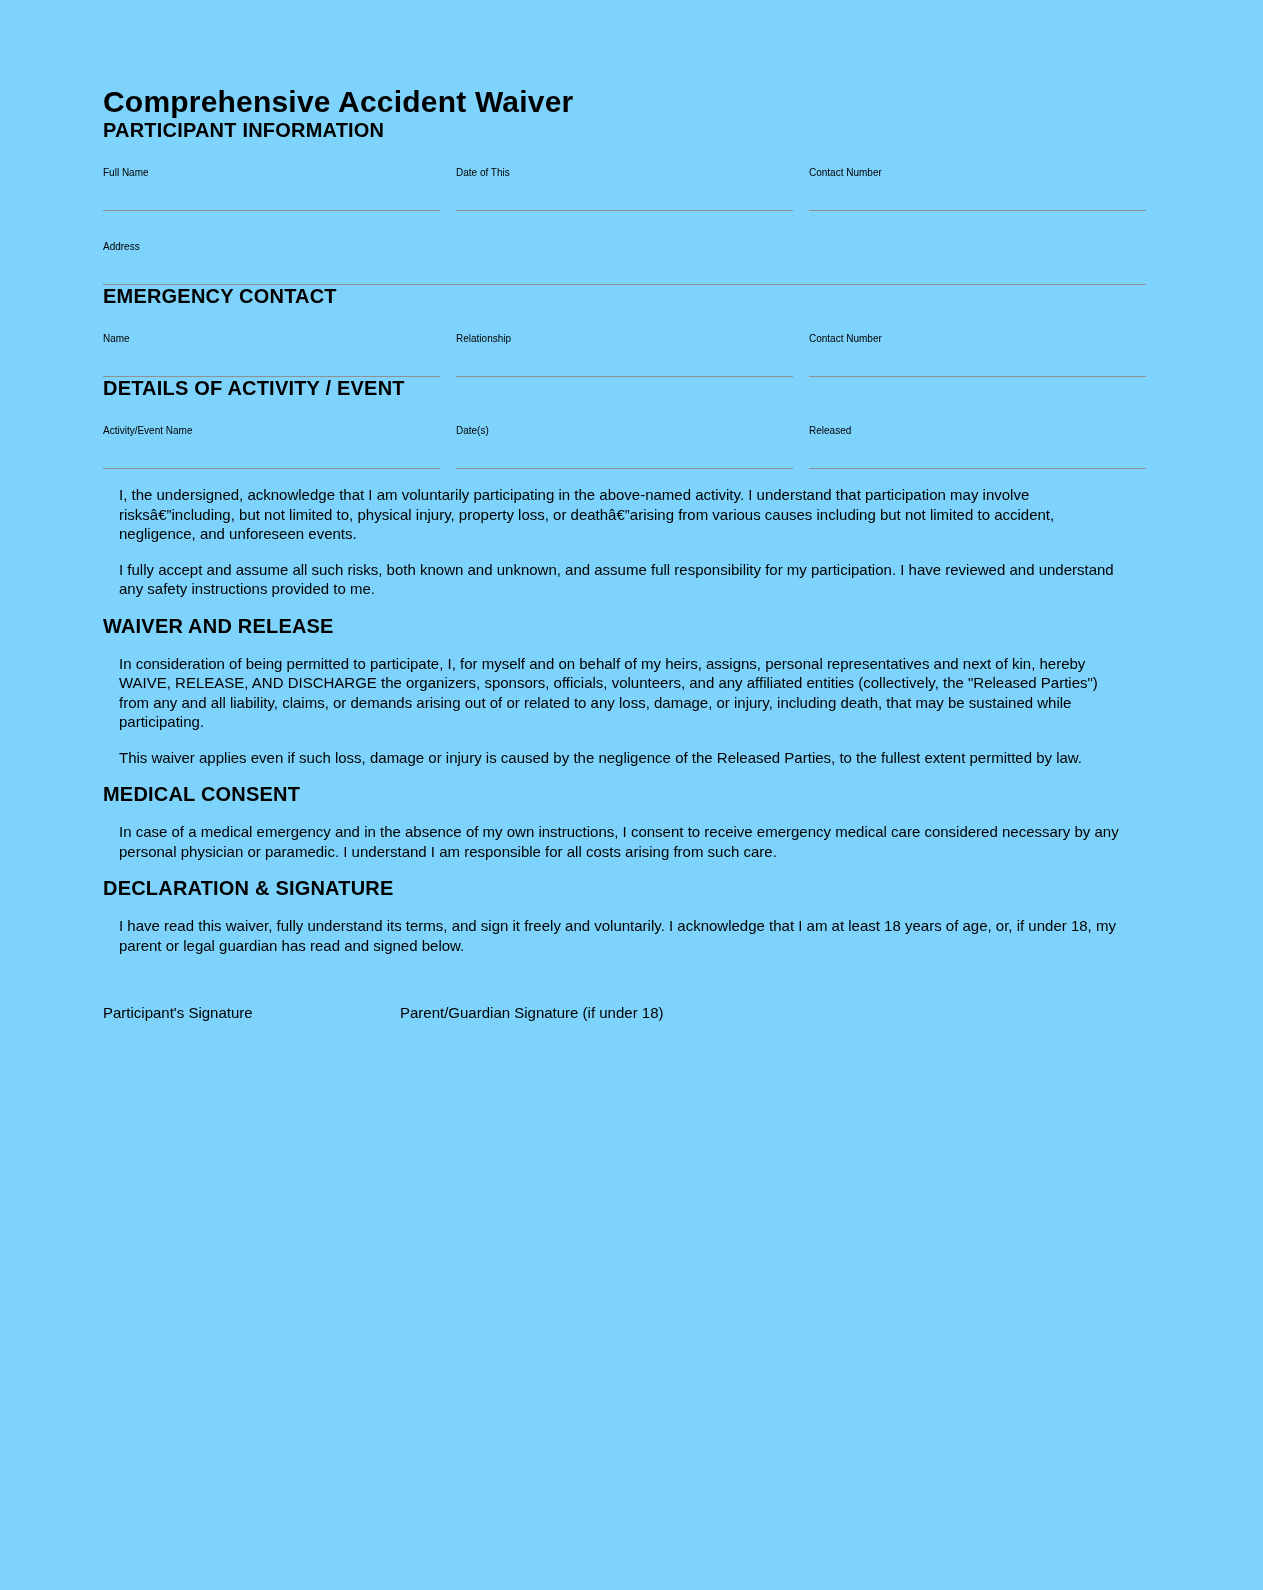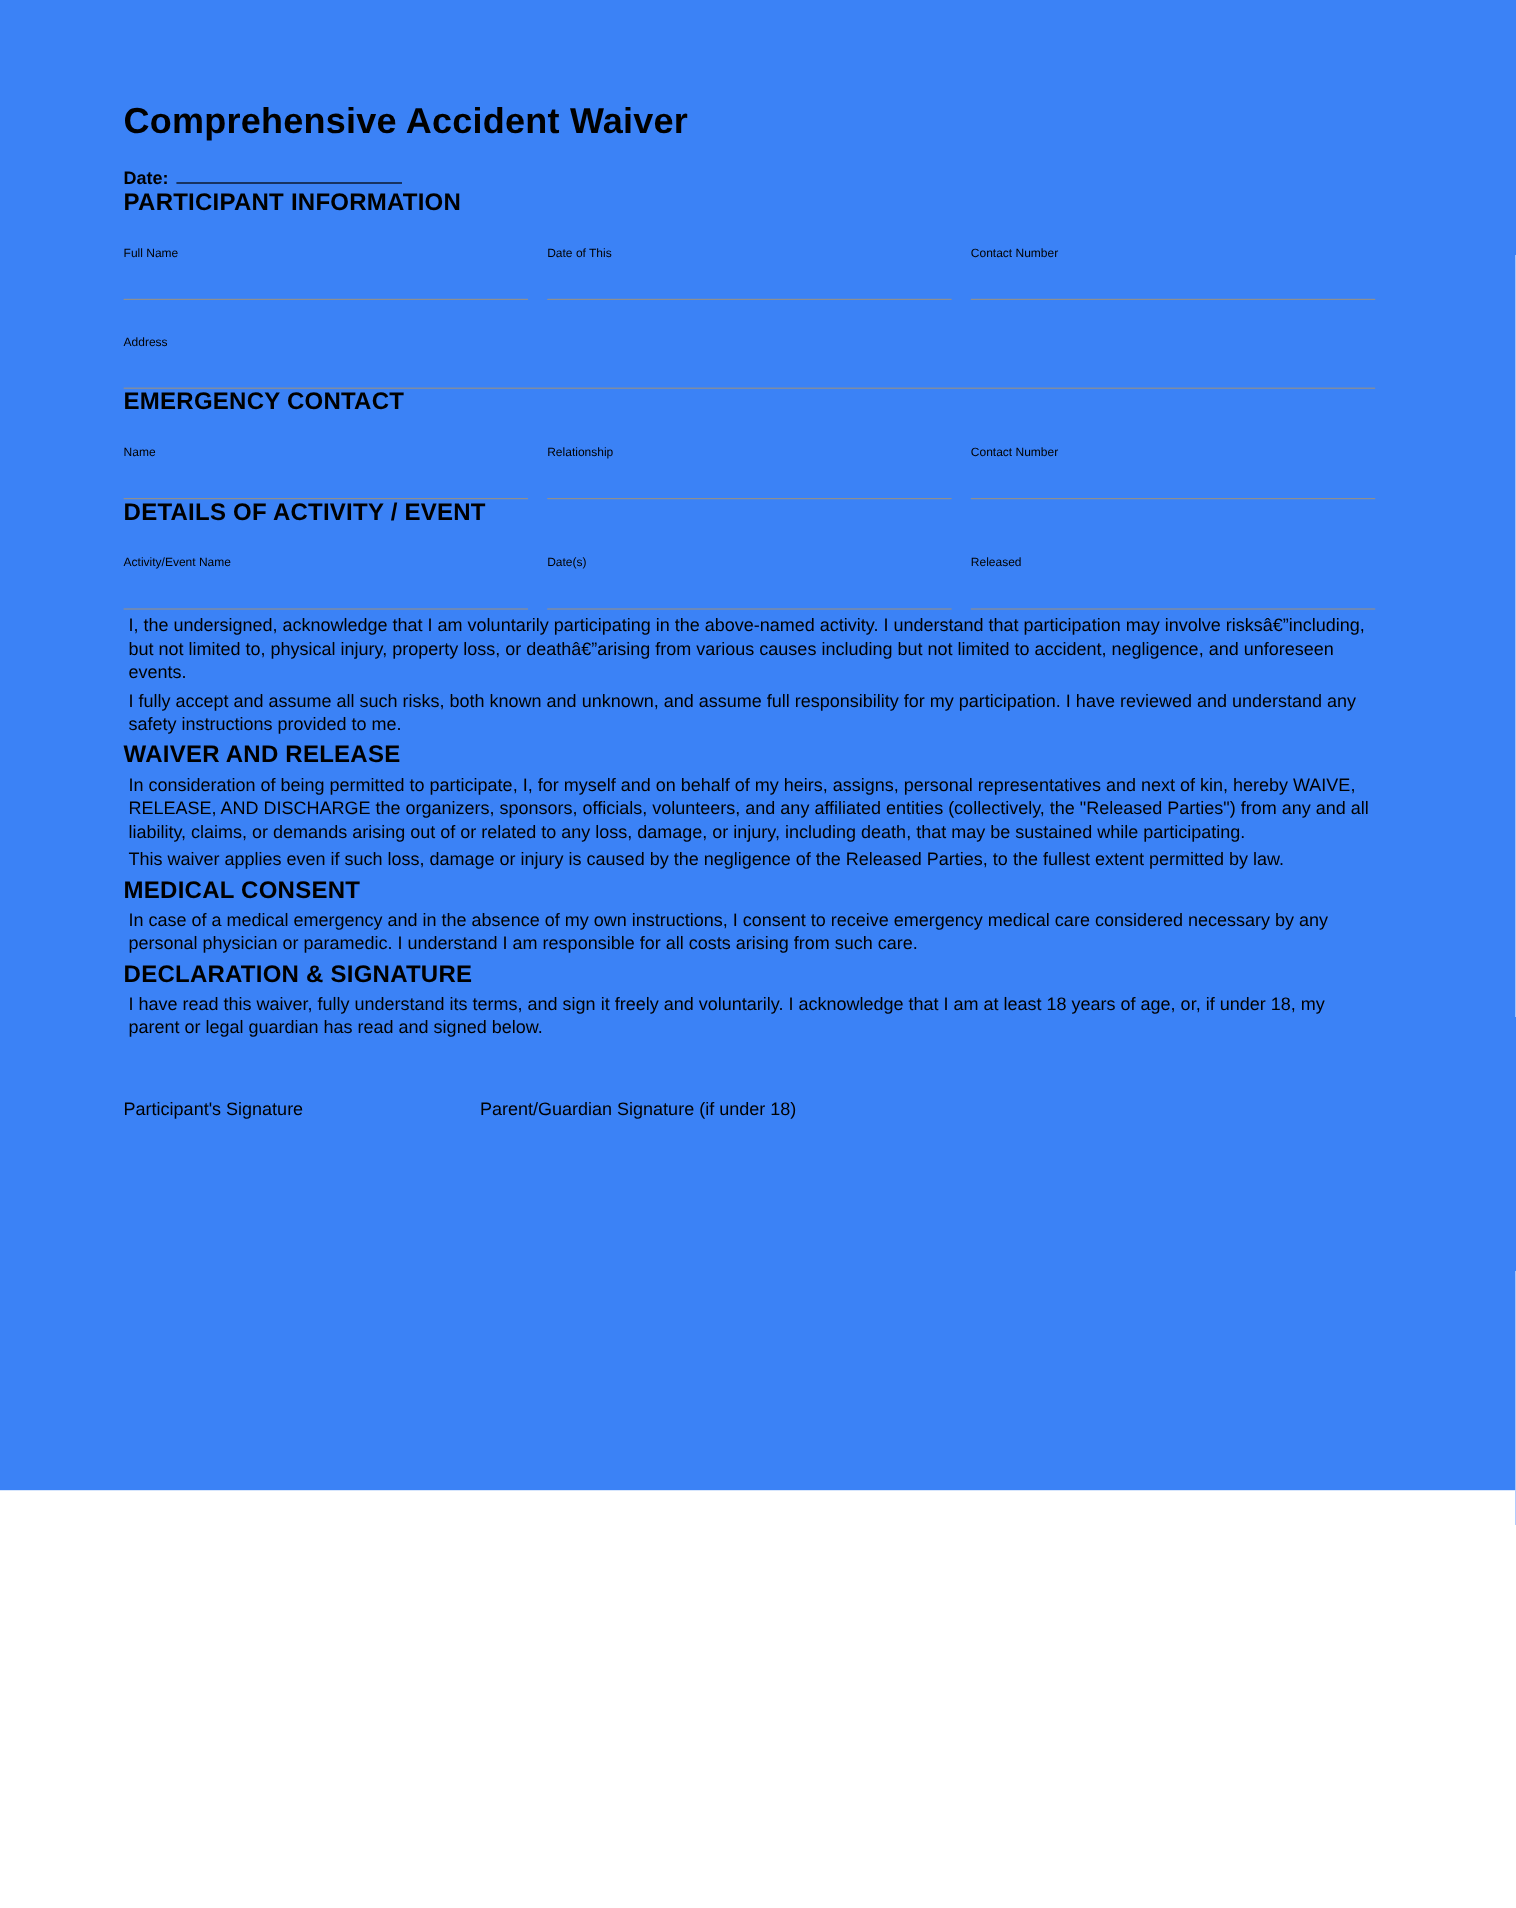--- a/index.html
+++ b/index.html
@@ -5,24 +5,24 @@
   html, body {
     margin: 0;
     padding: 0;
     background: #ffffff;
     color: #000000;
     font-family: "Liberation Sans", "DejaVu Sans", sans-serif;
   }
   .page {
     position: relative;
     width: 1263px;
-    height: 1242px;
+    height: 1590px;
     box-sizing: border-box;
     padding: 85px 117px 0 103px;
-    background: #3b82f6;
+    background: #7dd3fc;
     overflow: hidden;
   }
   h1.doc-title {
     margin: 0;
     font-size: 30px;
     line-height: 34px;
     font-weight: bold;
     letter-spacing: 0.2px;
   }
   .date-row {
@@ -53,21 +53,21 @@
   .field-label {
     font-size: 10px;
     line-height: 18px;
   }
   .field-line {
     height: 0;
     margin-top: 28px;
     border-bottom: 1px solid #8f8f8f;
   }
   p.body-text {
-    margin: 4px;
+    margin: 16px;
     font-size: 15px;
     line-height: 1.3;
   }
   .sig-row {
     display: flex;
     font-size: 15px;
     line-height: 18px;
   }
   .sig-row .sig-participant { width: 297px; flex: 0 0 auto; }
   .mt13 { margin-top: 13px; }
@@ -82,23 +82,20 @@
   .mt45 { margin-top: 45px; }
   .mt49 { margin-top: 49px; }
 </style>
 </head>
 <body>
 
 <div class="page">
 
   <h1 class="doc-title">Comprehensive Accident Waiver</h1>
 
-  <div class="date-row">
-    <span class="date-label">Date:</span><span class="date-line"></span>
-  </div>
 
   <h2 class="section-heading mt17">PARTICIPANT INFORMATION</h2>
   <div class="labels-row3 mt22">
     <div class="col">
       <div class="field-label">Full Name</div>
       <div class="field-line"></div>
     </div>
     <div class="col">
       <div class="field-label">Date of This</div>
       <div class="field-line"></div>

